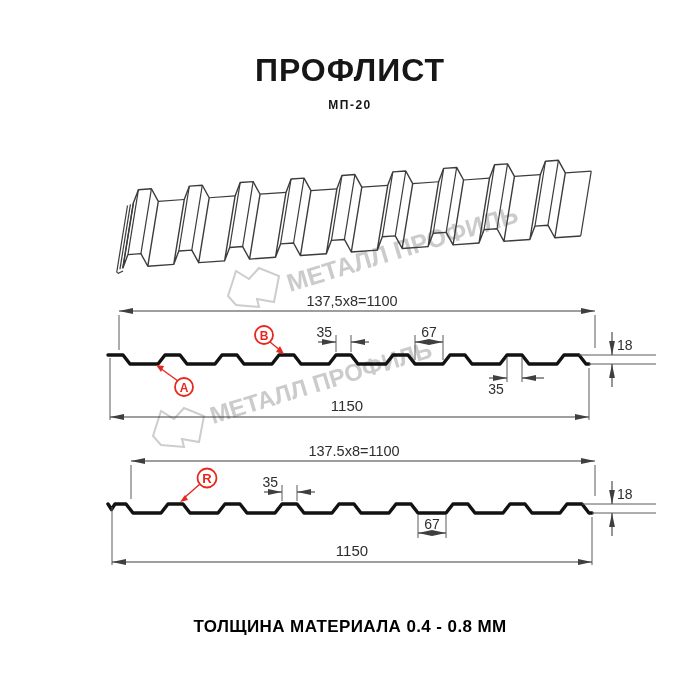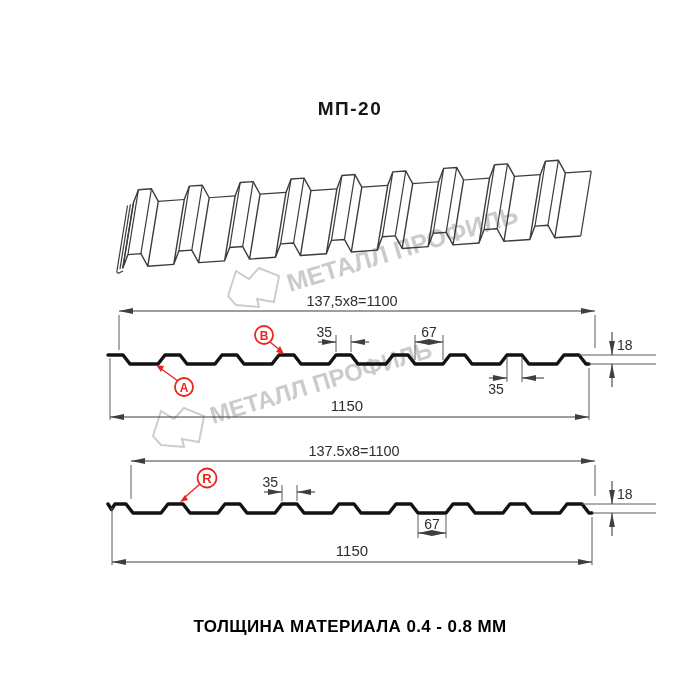--- a/index.html
+++ b/index.html
@@ -1,21 +1,21 @@
 <!DOCTYPE html>
 <html><head>
 <meta charset="utf-8">
 <style>
   html,body{margin:0;padding:0;background:#ffffff;}
   .page{position:relative;width:700px;height:700px;background:#ffffff;overflow:hidden;
         font-family:"Liberation Sans",sans-serif;color:#1c1c1c;}
   .title{position:absolute;left:0;top:52px;width:700px;text-align:center;
          font-size:32px;font-weight:800;letter-spacing:1px;color:#161616;margin:0;}
   .subtitle{position:absolute;left:0;top:98px;width:700px;text-align:center;
-         font-size:19px;font-weight:700;letter-spacing:1.5px;color:#161616;}
+         font-size:12px;font-weight:700;letter-spacing:1.5px;color:#161616;}
   .footer{position:absolute;left:0;top:617px;width:700px;text-align:center;
          font-size:17px;font-weight:600;letter-spacing:0.4px;color:#000000;}
   svg{position:absolute;}
   .wm-svg{z-index:1;}
   .draw-svg{z-index:2;}
   .wm-text{font-family:"Liberation Sans",sans-serif;font-weight:700;fill:#cbcbcb;}
   .wm-logo{fill:none;stroke:#cdcdcd;stroke-width:2;}
   .profile{fill:none;stroke:#121212;stroke-width:3.4;stroke-linejoin:round;stroke-linecap:round;}
   .sheet3d{fill:none;stroke:#3c3c3c;stroke-width:1.4;stroke-linejoin:round;}
   .sheet3d-thin{fill:none;stroke:#3c3c3c;stroke-width:1.2;}
@@ -25,20 +25,21 @@
   .red-stroke{stroke:#e8271e;stroke-width:1.8;fill:none;}
   .red-line{stroke:#e8271e;stroke-width:1.4;fill:none;}
   .red-fill{fill:#e8271e;}
   .red-text{font-family:"Liberation Sans",sans-serif;font-weight:700;font-size:12px;fill:#e8271e;}
 </style>
 </head>
 <body>
 
 <div class="page">
 
+  <h1 class="title">ПРОФЛИСТ</h1>
   <div class="subtitle">МП-20</div>
 
   <svg class="wm-svg" style="left:140px;top:200px;" width="420" height="120" viewBox="0 0 420 120">
     <polygon class="wm-logo" points="2,30 10,5 23,13 33,2 53,10 48,36 31,33 33,41 10,39" transform="translate(86,66)"></polygon>
     <g transform="translate(150,92) rotate(-17)">
       <text class="wm-text" style="font-size:25px" x="0" y="0">МЕТАЛЛ ПРОФИЛЬ</text>
     </g>
   </svg>
 
   <svg class="wm-svg" style="left:85px;top:340px;" width="400" height="130" viewBox="0 0 400 130">

